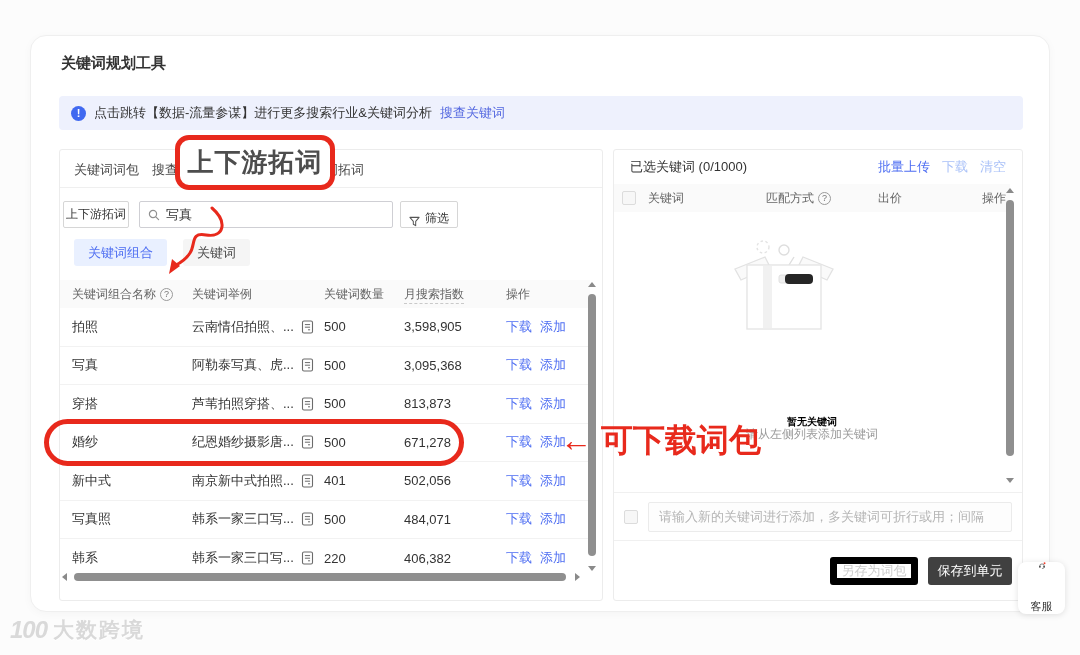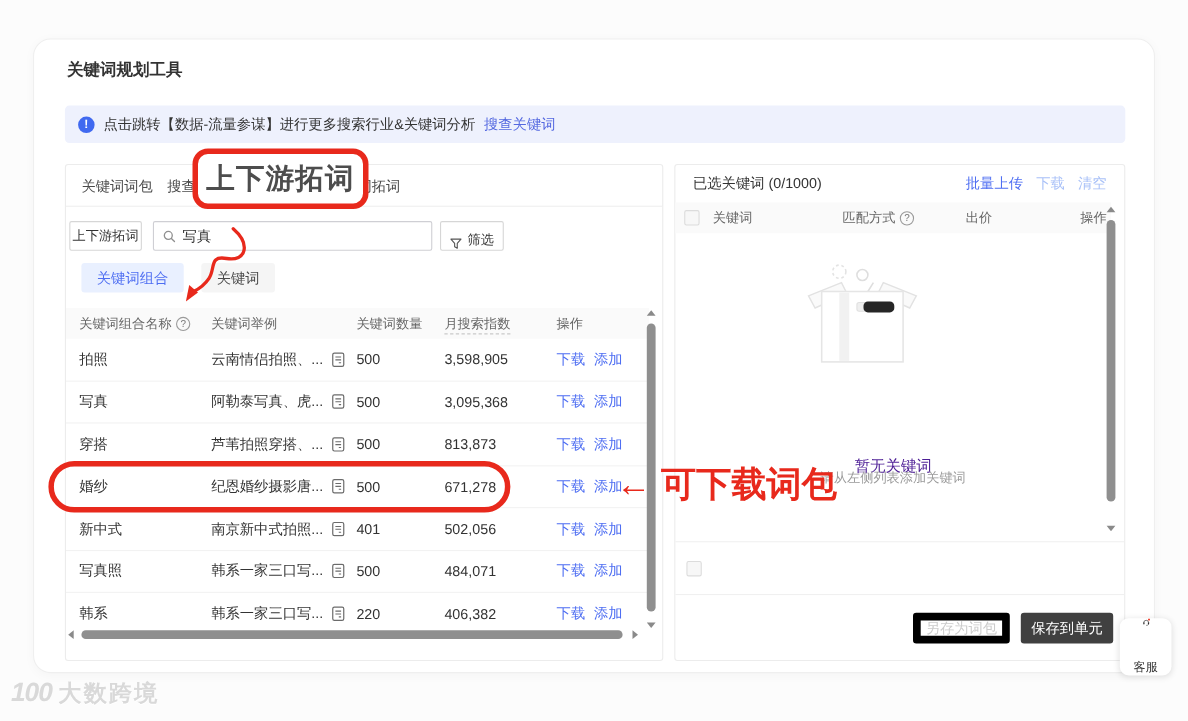--- a/index.html
+++ b/index.html
@@ -53,21 +53,21 @@
   
   .rp-header { position:absolute; left:0; top:0; width:100%; height:34px; display:flex; align-items:center; justify-content:space-between; padding:0 16px 0 16px; }
   .rp-title { font-size:13px; color:#333; }
   .rp-actions { display:flex; gap:12px; font-size:13px; }
   .lnk-blue { color:#4e6ef2; cursor:pointer; }
   .lnk-pale { color:#a9c1f8; cursor:pointer; }
   .rt-head { position:absolute; left:0; top:34px; width:396px; height:28px; background:#fafafa; display:grid; grid-template-columns:26px 118px 112px 104px 1fr; align-items:center; padding-left:8px; font-size:12px; color:#666; }
   .cb { width:14px; height:14px; border:1px solid #dcdcdc; border-radius:2px; background:#f7f7f7; }
   .empty-wrap { position:absolute; left:0; top:62px; width:396px; height:280px; text-align:center; }
   .empty-box { position:absolute; left:113px; top:25px; }
-  .empty-title { position:absolute; left:0; top:203px; width:100%; font-size:14px; color:#4c1d95; font-weight:400; }
+  .empty-title { position:absolute; left:0; top:203px; width:100%; font-size:10px; color:#000000; font-weight:700; }
   .empty-hint { position:absolute; left:0; top:214px; width:100%; font-size:12px; color:#9b9b9b; }
   .input-row { position:absolute; left:0; top:342px; width:100%; height:48px; border-top:1px solid #f0f0f0; display:flex; align-items:center; padding:0 10px; gap:10px; }
   .kw-input { flex:1; height:30px; border:1px solid #ebebeb; border-radius:2px; background:#fdfdfd; font-size:13px; color:#333; padding:0 10px; outline:none; font-family:inherit; }
   .kw-input::placeholder { color:#b5b5b5; }
   .rp-footer { position:absolute; left:0; top:390px; width:100%; height:60px; border-top:1px solid #f0f0f0; display:flex; align-items:center; justify-content:flex-end; gap:10px; padding-right:10px; }
   .btn-ghost { width:88px; height:28px; border:7px solid #000000; border-radius:3px; background:#fff; color:#ccc; font-size:13px; display:flex; align-items:center; justify-content:center; cursor:pointer; }
   .btn-primary { width:84px; height:28px; border:none; border-radius:3px; background:#404040; color:#fff; font-size:13px; display:flex; align-items:center; justify-content:center; cursor:pointer; }
 
   
   .ann { position:absolute; z-index:60; }
@@ -312,20 +312,21 @@
           <rect x="36" y="29" width="9" height="62" fill="#f1f1f1"></rect>
           <rect x="52" y="38" width="12" height="8" rx="2" fill="#efefef" stroke="#e0e0e0"></rect>
           <rect x="58" y="37" width="28" height="10" rx="4" fill="#262626"></rect>
         </svg>
         <div class="empty-title">暂无关键词</div>
         <div class="empty-hint">请从左侧列表添加关键词</div>
       </div>
 
       <div class="input-row">
         <span class="cb"></span>
+        <input class="kw-input" type="text" placeholder="请输入新的关键词进行添加，多关键词可折行或用；间隔" style="">
       </div>
 
       <div class="rp-footer">
         <div class="btn-ghost">另存为词包</div>
         <div class="btn-primary">保存到单元</div>
       </div>
 
       <div class="vscroll" style="left:390px; top:38px; height:300px;">
         <div class="tri-up" style="top:0"></div>
         <div class="vthumb" style="top:12px; height:256px;"></div>

